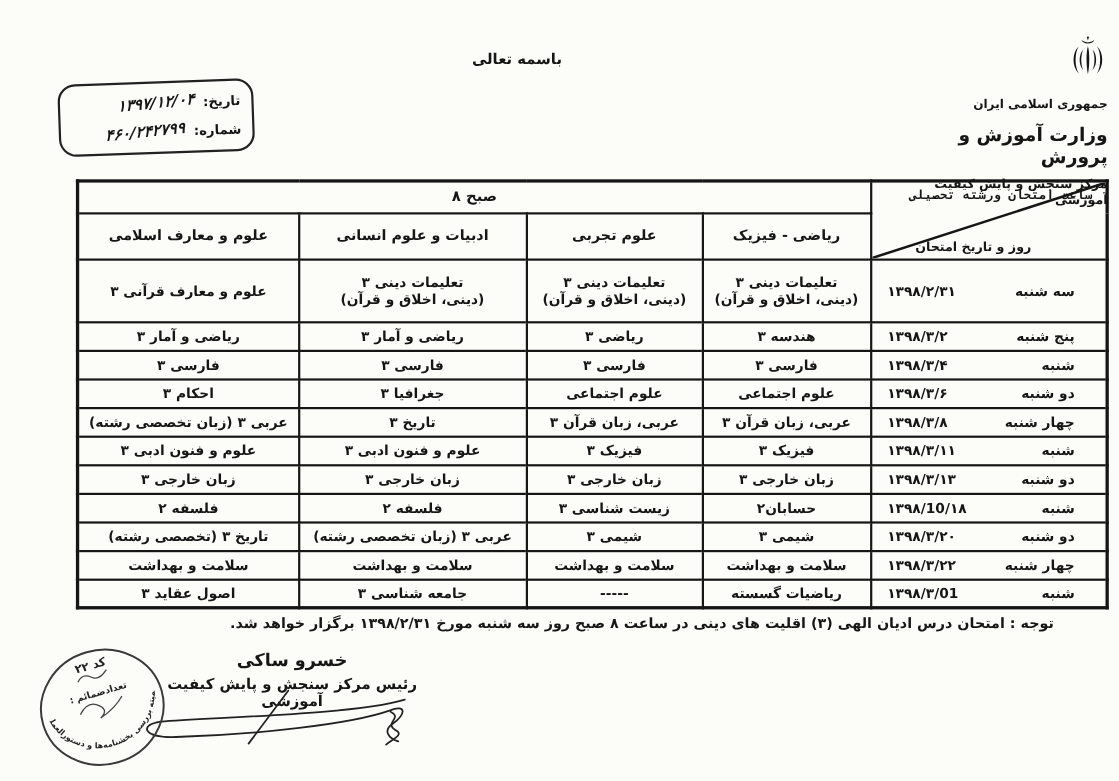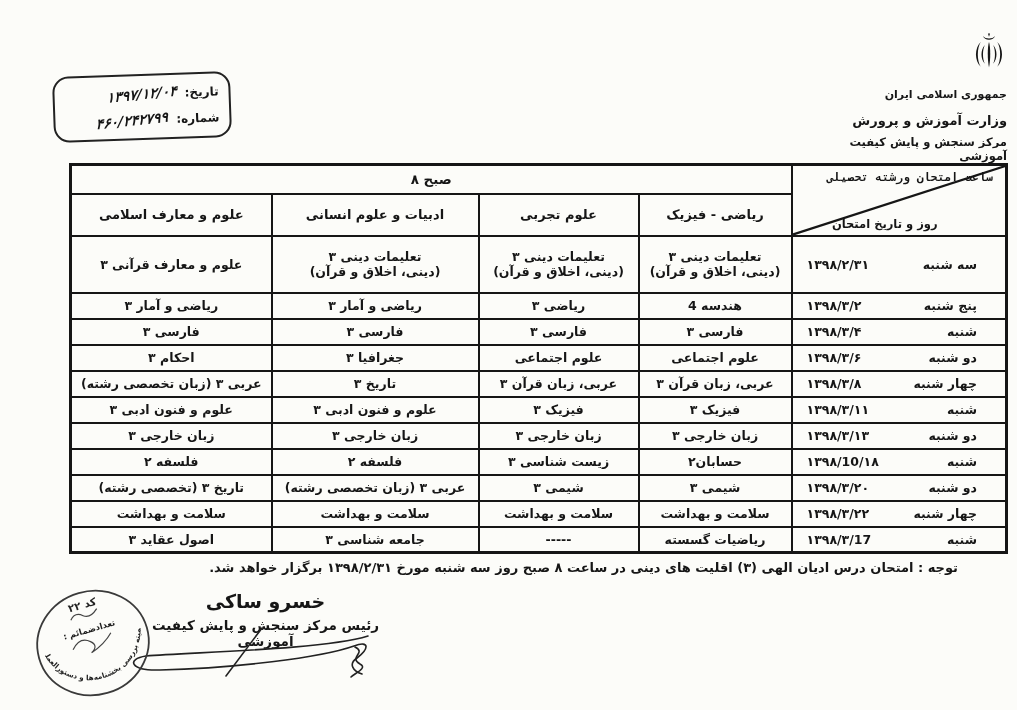--- a/index.html
+++ b/index.html
@@ -14,21 +14,21 @@
     background:#fcfcf9; direction:rtl; overflow:hidden;
   }
 
   
   .org-block {
     position:absolute; top:32px; left:807px; width:200px;
     text-align:right; font-weight:bold;
   }
   .emblem { display:inline-block; margin-bottom:6px; }
   .org-line1 { font-size:11px;  margin-top:2px; }
-  .org-line2 { font-size:13px; margin-top:12px; }
+  .org-line2 { font-size:17px; margin-top:12px; }
   .org-line3 { font-size:11.5px; margin-top:7px; }
 
   .bismillah {
     position:absolute; top:46px; left:190px; width:560px;
     text-align:center; font-weight:bold; font-size:13.5px;
   }
   .title-block {
     position:absolute; top:73px; left:150px; width:640px;
     text-align:center; font-weight:bold; font-size:15px; line-height:32px;
   }
@@ -80,21 +80,21 @@
 
   
   .note {
     position:absolute; top:560px; right:59px; width:900px;
     text-align:right; font-weight:bold; font-size:13px;
   }
   .sign {
     position:absolute; top:590px; left:128px; width:275px;
     text-align:center; font-weight:bold;
   }
-  .sign-name  { font-size:19px; }
+  .sign-name  { font-size:16px; }
   .sign-title { font-size:13.5px; margin-top:5px; }
   .sign-scribble { position:absolute; top:624px; left:122px; }
   .office-stamp { position:absolute; top:580px; left:26px; }
 </style>
 </head>
 <body>
 
 <div class="page">
 
   <div class="org-block">
@@ -109,20 +109,21 @@
           <path d="M16 5 C19 9.5 29 9.5 32 5 C30.5 11.5 17.5 11.5 16 5 Z"></path>
           <path d="M22.6 1.5 L24 6 L25.4 1.5 Z"></path>
         </g>
       </svg>
     </span>
     <div class="org-line1">جمهوری اسلامی ایران</div>
     <div class="org-line2">وزارت آموزش و پرورش</div>
     <div class="org-line3">مرکز سنجش و پایش کیفیت آموزشی</div>
   </div>
 
+  <div class="bismillah">باسمه تعالی</div>
 
   <div class="ref-box">
     <div class="ref-row">
       <span>تاریخ:</span>
       <span class="hand">۱۳۹۷/۱۲/۰۴</span>
     </div>
     <div class="ref-row">
       <span>شماره:</span>
       <span class="hand">۴۶۰/۲۴۲۷۹۹</span>
     </div>
@@ -160,21 +161,21 @@
           <td>تعلیمات دینی ۳
 (دینی، اخلاق و قرآن)</td>
           <td>تعلیمات دینی ۳
 (دینی، اخلاق و قرآن)</td>
           <td>تعلیمات دینی ۳
 (دینی، اخلاق و قرآن)</td>
           <td>علوم و معارف قرآنی ۳</td>
         </tr>
         <tr class="r">
           <td class="daycell"><div class="dayflex"><span>پنج شنبه</span><span>۱۳۹۸/۳/۲</span></div></td>
-          <td>هندسه 4</td>
+          <td>هندسه ۳</td>
           <td>ریاضی ۳</td>
           <td>ریاضی و آمار ۳</td>
           <td>ریاضی و آمار ۳</td>
         </tr>
         <tr class="r">
           <td class="daycell"><div class="dayflex"><span>شنبه</span><span>۱۳۹۸/۳/۴</span></div></td>
           <td>فارسی ۳</td>
           <td>فارسی ۳</td>
           <td>فارسی ۳</td>
           <td>فارسی ۳</td>
@@ -222,21 +223,21 @@
           <td>تاریخ ۳ (تخصصی رشته)</td>
         </tr>
         <tr class="r">
           <td class="daycell"><div class="dayflex"><span>چهار شنبه</span><span>۱۳۹۸/۳/۲۲</span></div></td>
           <td>سلامت و بهداشت</td>
           <td>سلامت و بهداشت</td>
           <td>سلامت و بهداشت</td>
           <td>سلامت و بهداشت</td>
         </tr>
         <tr class="r">
-          <td class="daycell"><div class="dayflex"><span>شنبه</span><span>۱۳۹۸/۳/17</span></div></td>
+          <td class="daycell"><div class="dayflex"><span>شنبه</span><span>۱۳۹۸/۳/01</span></div></td>
           <td>ریاضیات گسسته</td>
           <td>-----</td>
           <td>جامعه شناسی ۳</td>
           <td>اصول عقاید ۳</td>
         </tr>
       </tbody>
     </table>
   </div>
 
   <div class="note">توجه : امتحان درس ادیان الهی (۳) اقلیت های دینی در ساعت ۸ صبح روز سه شنبه مورخ ۱۳۹۸/۲/۳۱ برگزار خواهد شد.</div>

